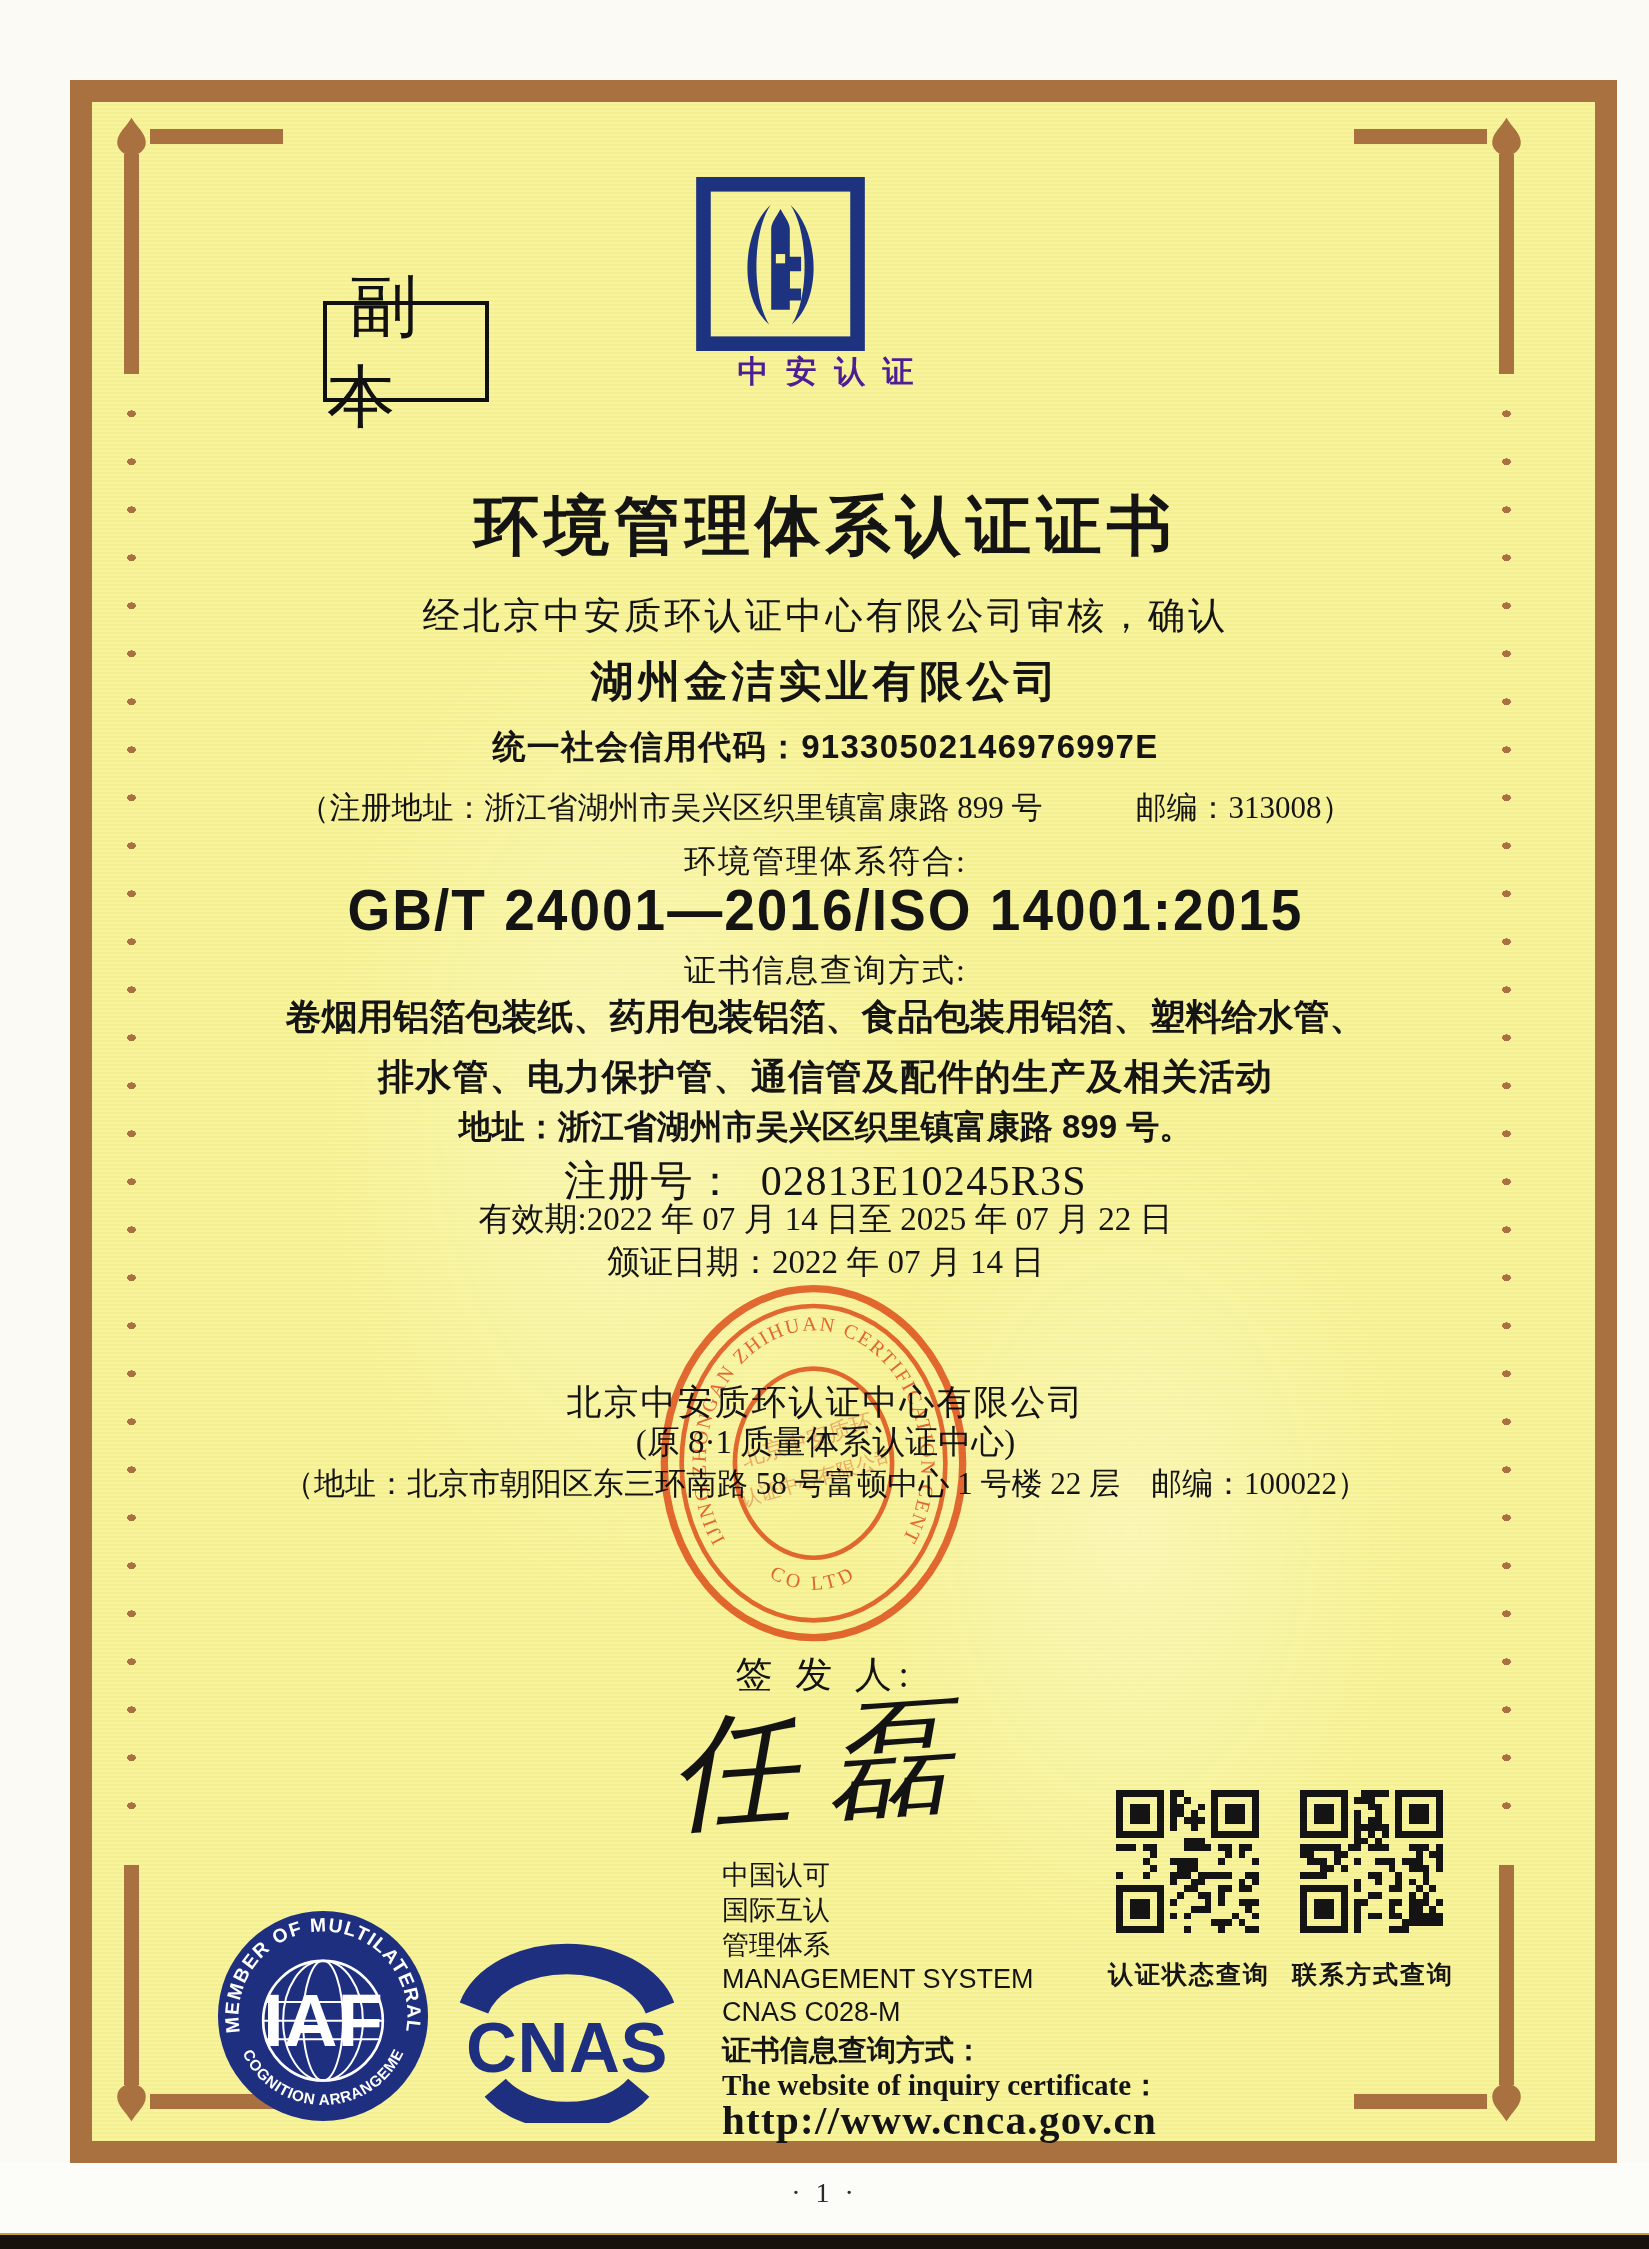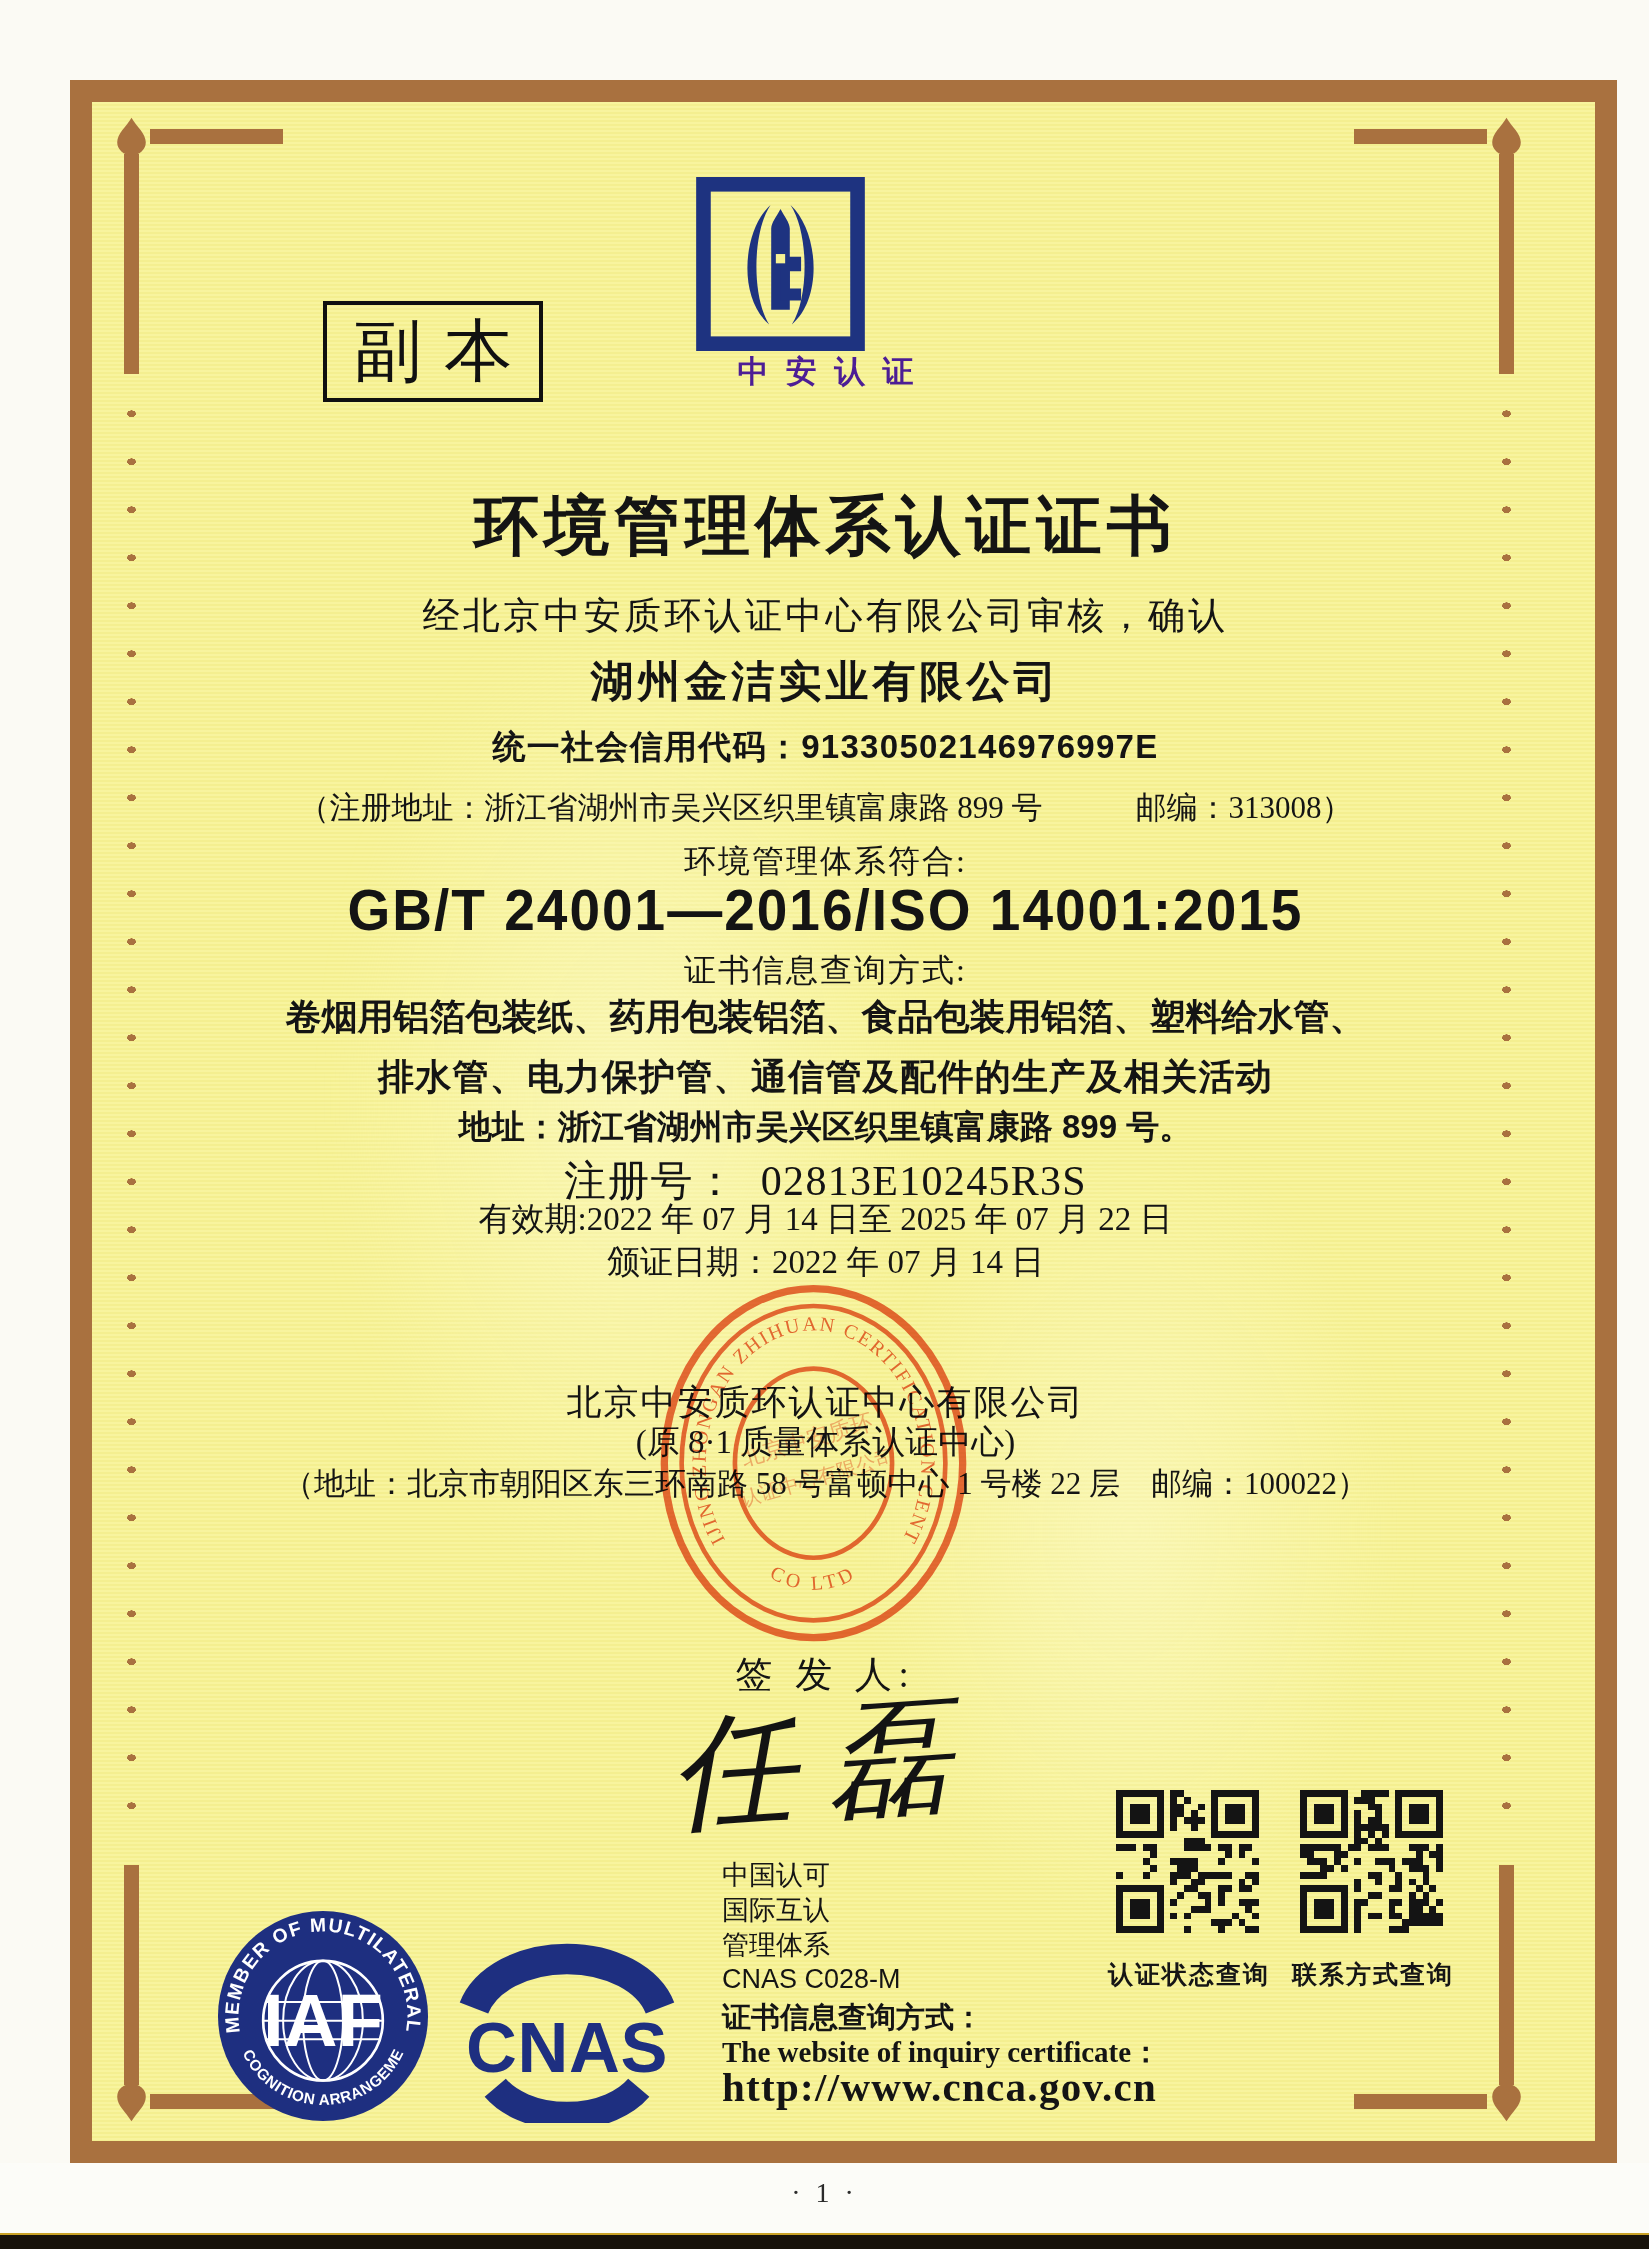--- a/index.html
+++ b/index.html
@@ -24,21 +24,21 @@
   .bold{font-weight:bold;}
   .navy{color:#4c1d95;}
   
   .bar{position:absolute;background:#a9713f;}
   .dotcol{position:absolute;width:14.6px;
     background-image:radial-gradient(ellipse 6px 4.7px at 7.3px 6.7px,#a9713f 68%,rgba(0,0,0,0) 72%);
     background-size:14.6px 48px;background-repeat:repeat-y;}
   .spade{position:absolute;width:39px;height:41px;}
   
   #copyBox{
-    position:absolute;left:323px;top:301px;width:220px;height:101px;
+    position:absolute;left:323px;top:301px;width:166px;height:101px;
     border:4px solid #101010;box-sizing:border-box;
     display:flex;align-items:center;justify-content:center;
     font-size:68px;letter-spacing:22.6px;text-indent:22.6px;color:#111;
   }
   
   #footerWhite{position:absolute;left:0;top:2163px;width:1649px;height:71px;background:#fcfcf8;}
   #footerDark{position:absolute;left:0;top:2233px;width:1649px;height:16.6px;background:#17120b;border-top:2.7px solid #c9a227;box-sizing:border-box;}
   #pageNum{position:absolute;left:0;top:2177px;width:1649px;text-align:center;font-size:28px;color:#2a2a2a;letter-spacing:4px;}
   
   #accCol{position:absolute;left:722px;top:1858px;width:639px;color:#141414;}
@@ -171,20 +171,21 @@
 <svg class="abs" style="left:434px;top:1927px;" width="266" height="196" viewBox="0 0 400 295">
   <path d="M 60,122 A 145,100 0 0 1 340,122" stroke="#1e2f80" stroke-width="46" fill="none"></path>
   <text x="200" y="218" font-size="106" font-weight="bold" fill="#1e2f80" text-anchor="middle" font-family="Liberation Sans, DejaVu Sans, sans-serif" letter-spacing="1">CNAS</text>
   <path d="M 92,242 A 125,85 0 0 0 308,242" stroke="#1e2f80" stroke-width="42" fill="none"></path>
 </svg>
 
 <div id="accCol">
   <div class="cn">中国认可</div>
   <div class="cn">国际互认</div>
   <div class="cn">管理体系</div>
+  <div class="en">MANAGEMENT SYSTEM</div>
   <div class="en" style="margin-bottom:4px;">CNAS C028-M</div>
   <div class="inq">证书信息查询方式：</div>
   <div class="inq">The website of inquiry certificate：</div>
   <div class="inq" style="font-size:41px;letter-spacing:1.3px;">http://www.cnca.gov.cn</div>
 </div>
 
 <svg class="qr" style="left:1116px;top:1790px;" viewBox="0 0 21 21" shape-rendering="crispEdges">
     <rect x="8" y="0" width="1" height="1" fill="#141414"></rect>
     <rect x="9" y="0" width="1" height="1" fill="#141414"></rect>
     <rect x="8" y="1" width="1" height="1" fill="#141414"></rect>

